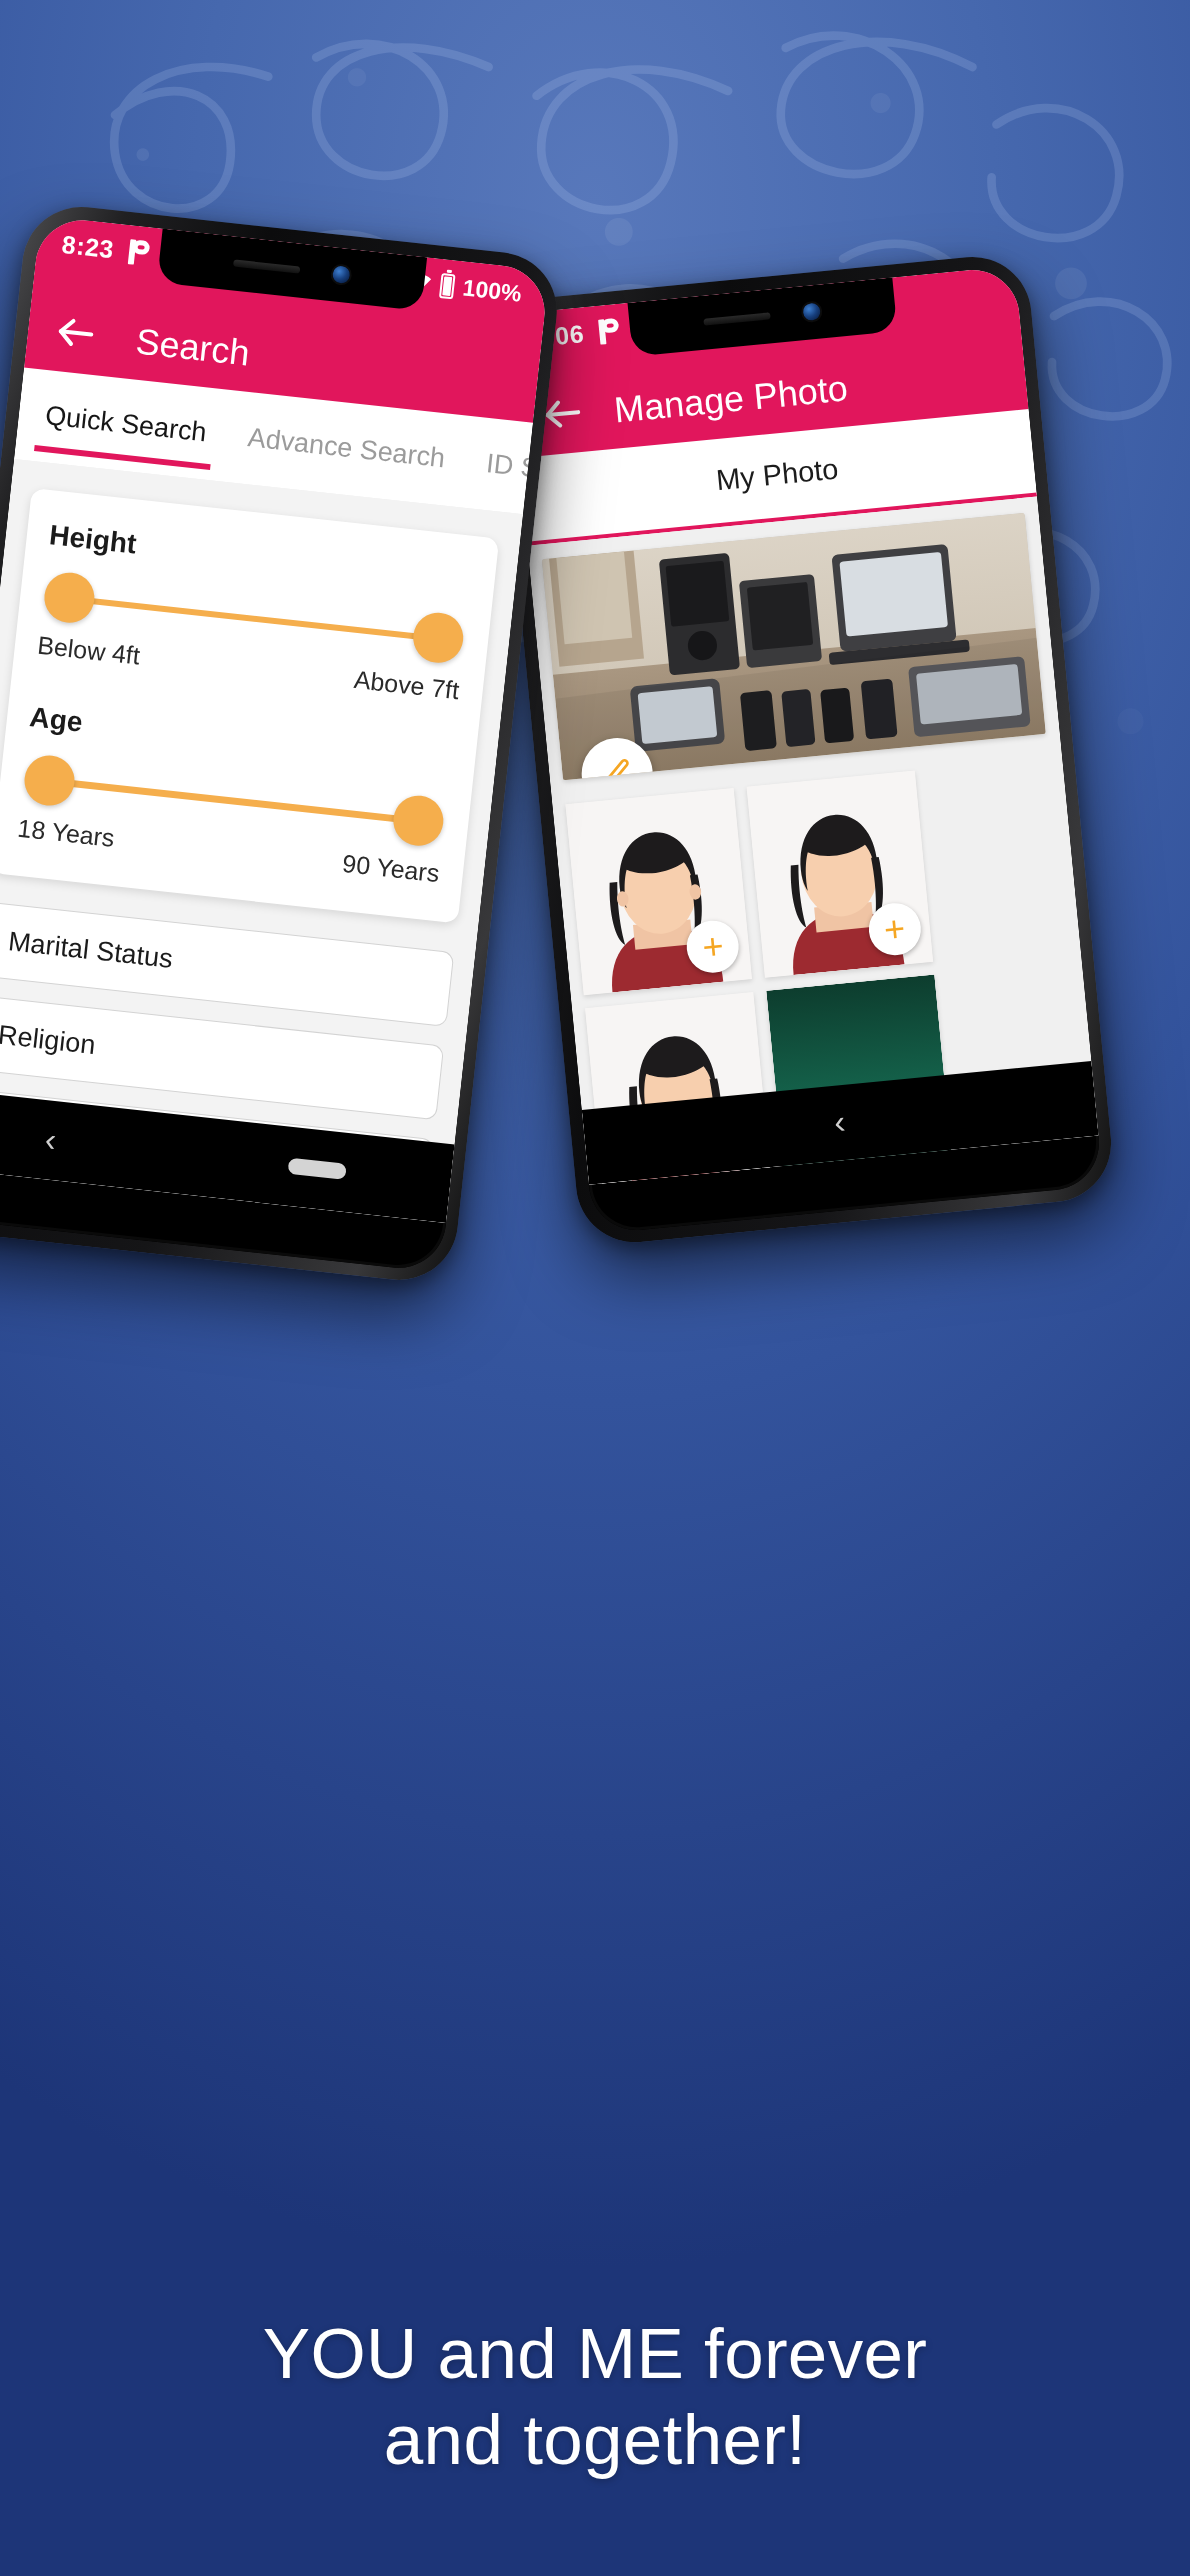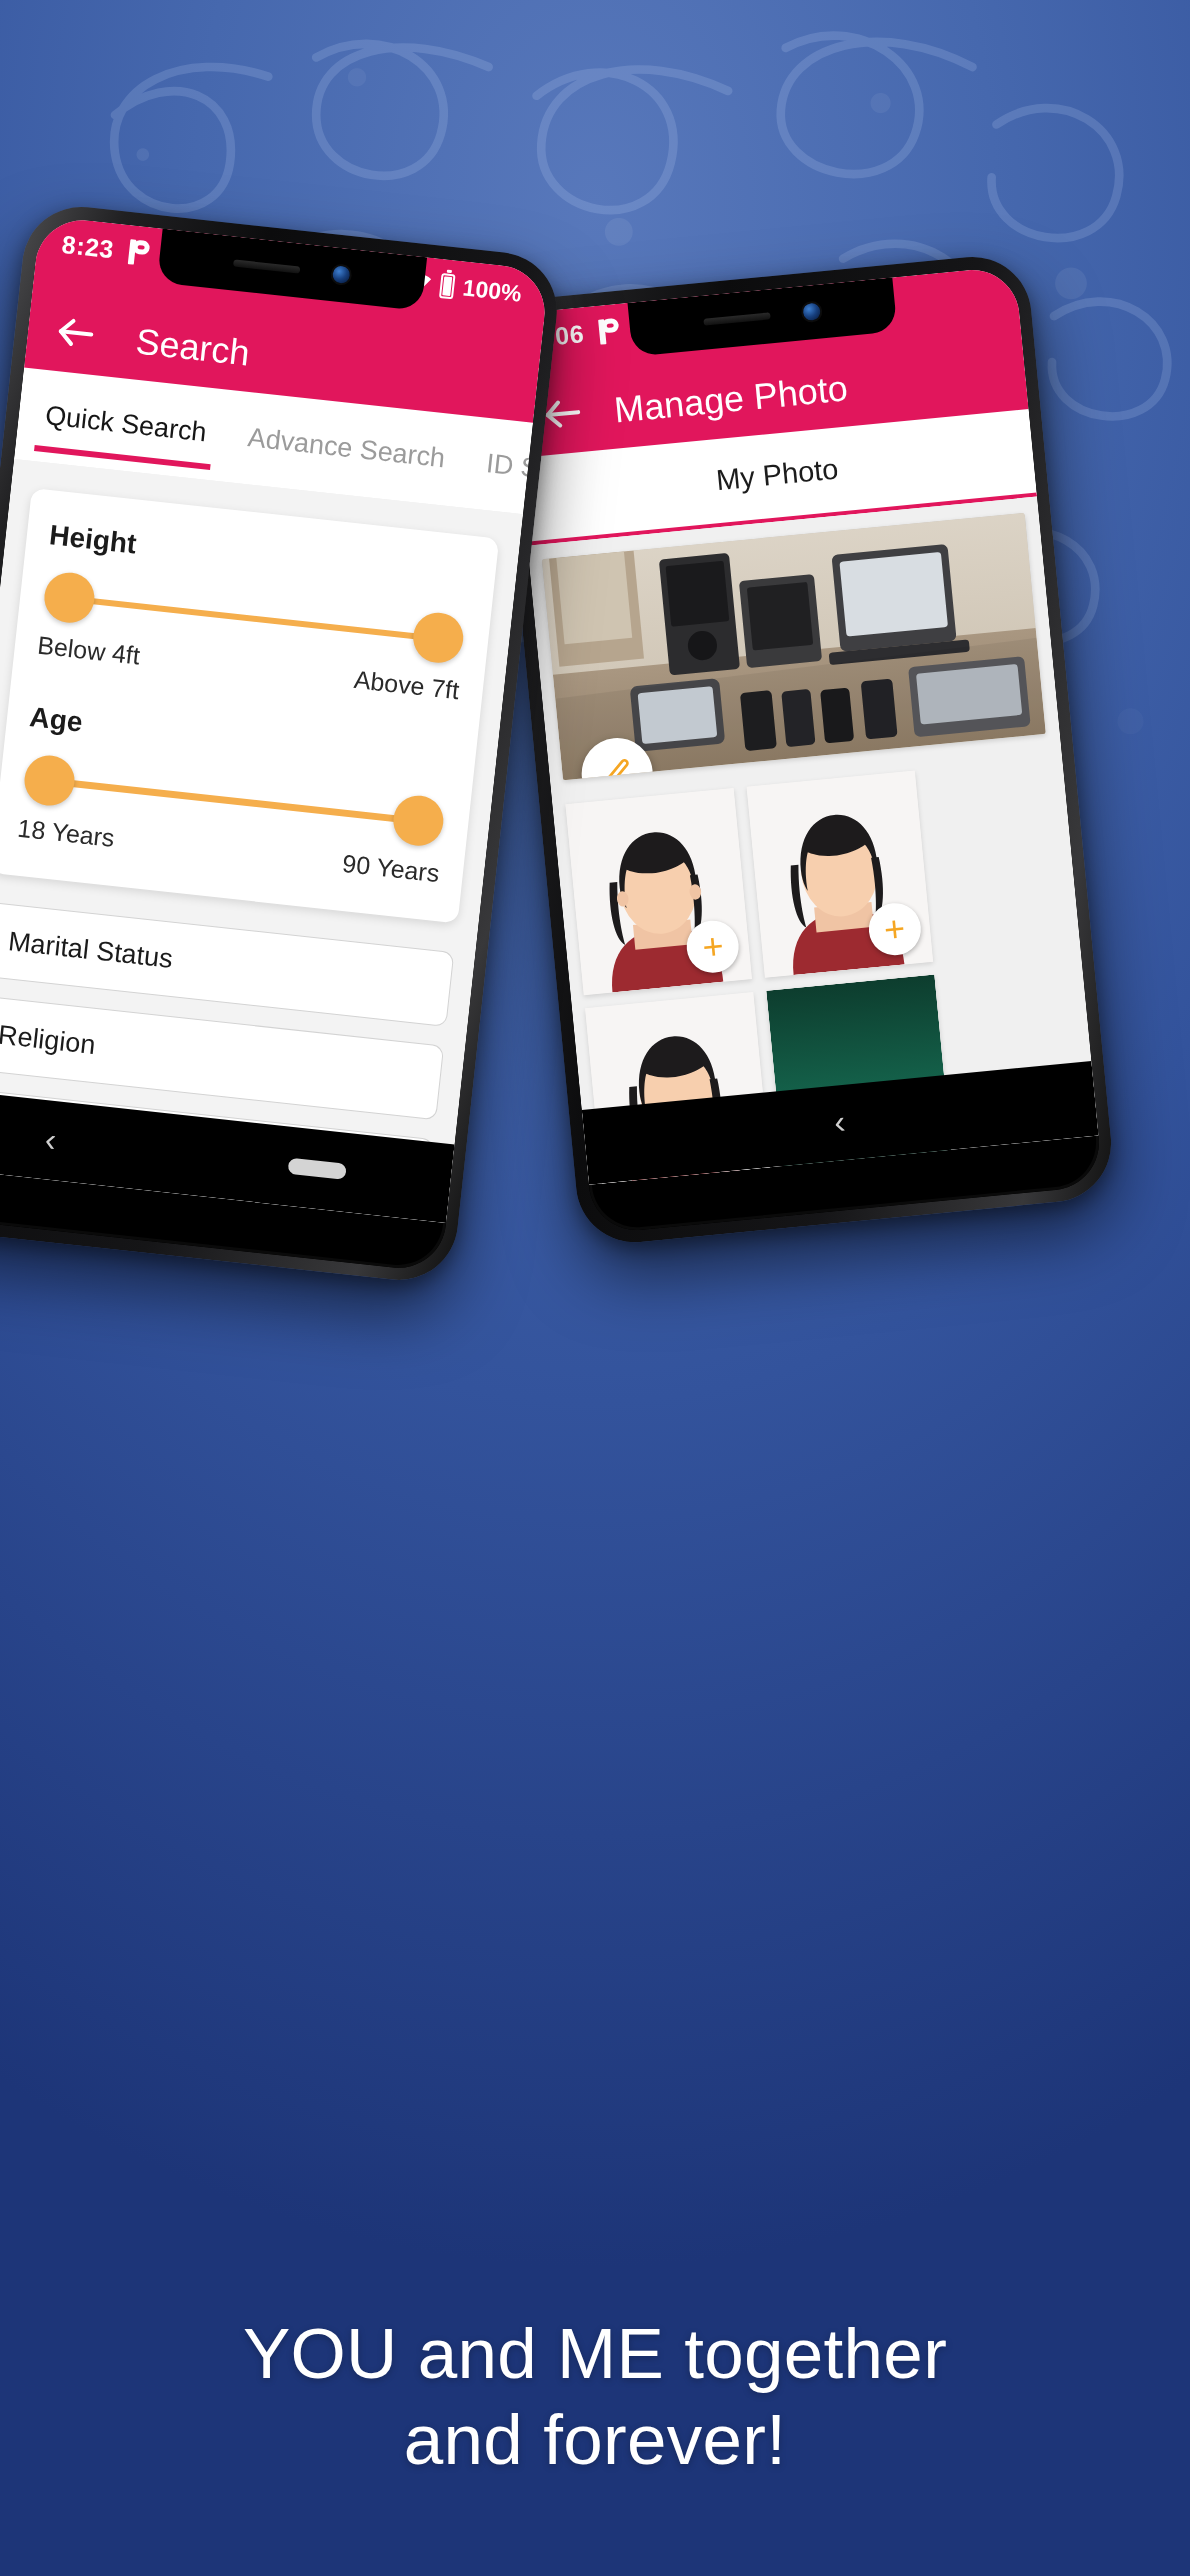--- a/index.html
+++ b/index.html
@@ -462,16 +462,16 @@
 
       <div class="navbar-bottom" style="height:79px; justify-content:space-between; padding:0 105px;">
         <span class="nav-back-chev">‹</span>
         <span class="nav-pill"></span>
       </div>
     </div>
   </div>
 </div>
 
 <div id="tagline">
-  <div>YOU and ME together</div>
-  <div>and forever!</div>
+  <div>YOU and ME forever</div>
+  <div>and together!</div>
 </div>
 
 
 </body></html>

